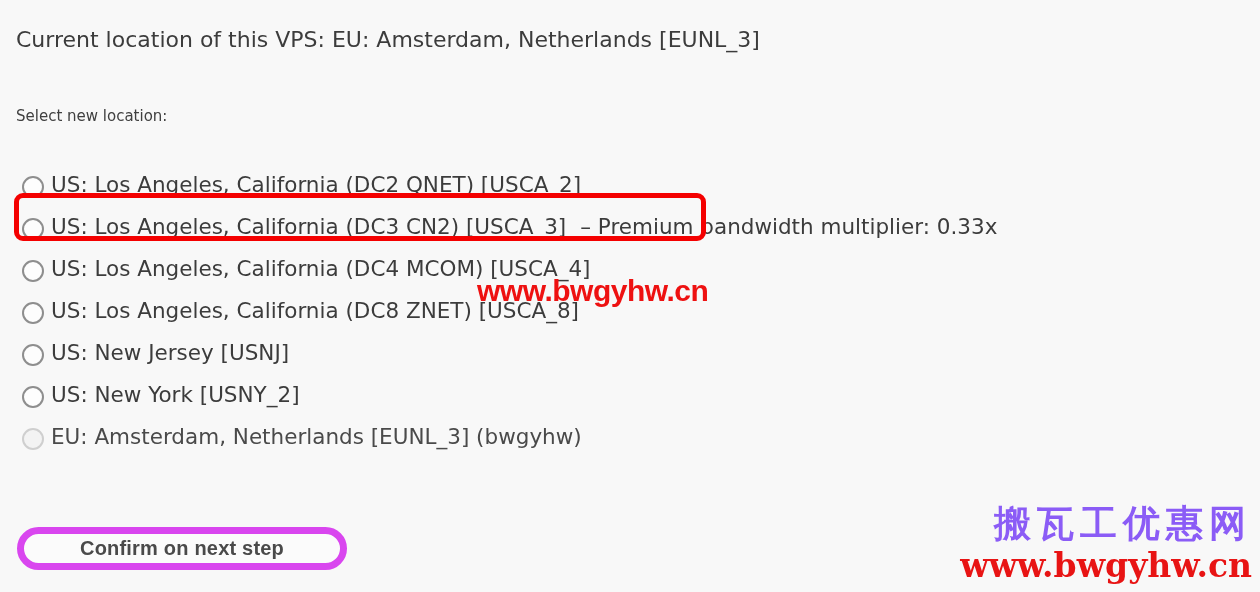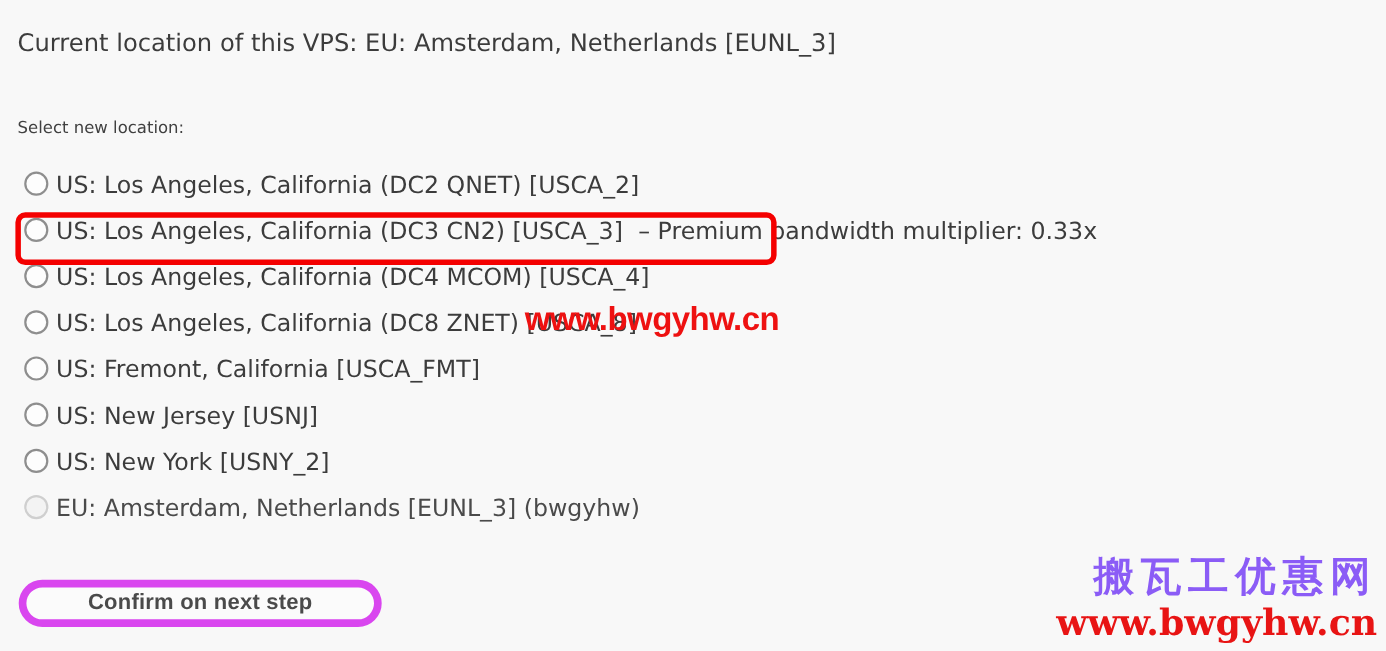--- a/index.html
+++ b/index.html
@@ -47,21 +47,21 @@
   .radio-list {
     position: absolute;
     left: 16px;
     top: 156px;
     width: 1230px;
   }
   .radio-row {
     position: relative;
     height: 42px;
     display: flex;
-    align-items: flex-start;
+    align-items: flex-end;
     white-space: nowrap;
   }
   .radio-mark {
     width: 22px;
     height: 22px;
     flex: 0 0 22px;
     border-radius: 50%;
     border: 2px solid #8e8e8e;
     background: #fdfdfd;
     box-sizing: border-box;
@@ -180,24 +180,20 @@
       <div class="radio-row">
         <span class="radio-mark"></span>
         <span class="radio-label">US: Los Angeles, California (DC4 MCOM) [USCA_4]</span>
       </div>
       <div class="radio-row">
         <span class="radio-mark"></span>
         <span class="radio-label">US: Los Angeles, California (DC8 ZNET) [USCA_8]</span>
       </div>
       <div class="radio-row">
         <span class="radio-mark"></span>
-        <span class="radio-label">US: Fremont, California [USCA_FMT]</span>
-      </div>
-      <div class="radio-row">
-        <span class="radio-mark"></span>
         <span class="radio-label">US: New Jersey [USNJ]</span>
       </div>
       <div class="radio-row">
         <span class="radio-mark"></span>
         <span class="radio-label">US: New York [USNY_2]</span>
       </div>
       <div class="radio-row disabled">
         <span class="radio-mark"></span>
         <span class="radio-label">EU: Amsterdam, Netherlands [EUNL_3] (bwgyhw)</span>
       </div>

